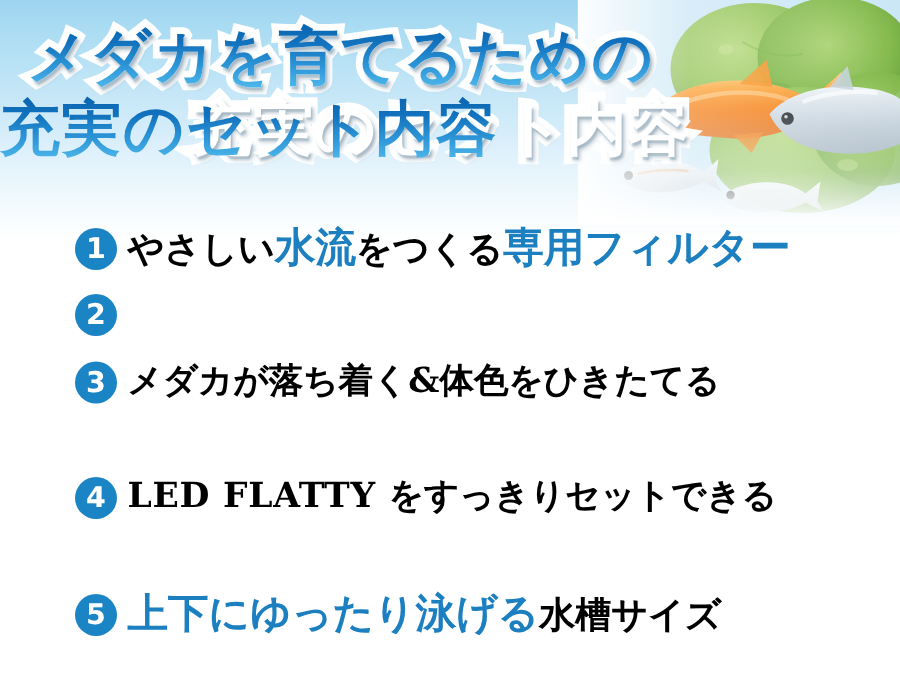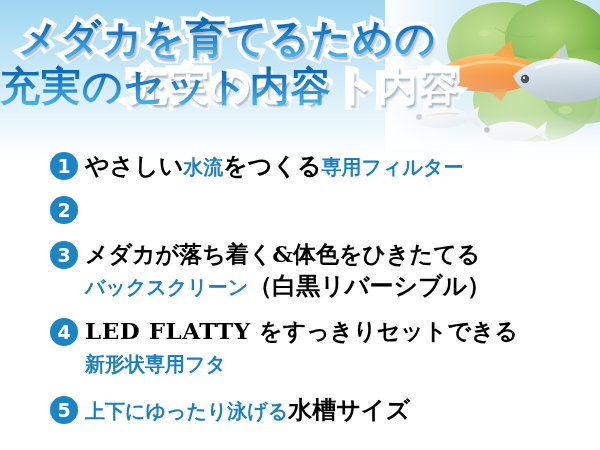--- a/index.html
+++ b/index.html
@@ -137,21 +137,21 @@
 
   .seg {
     font-family: "DejaVu Serif", "Liberation Serif", serif;
     font-weight: bold;
   }
   .seg.blue  { color: #1b7fc0; }
   .seg.black { color: #000000; }
   .seg.latin { font-family: "DejaVu Serif", "Liberation Serif", serif; letter-spacing: 0.5px; text-align: right; }
 
   
-  .sz-lg  { font-size: 20px; line-height: 34px; }
+  .sz-lg  { font-size: 27px; line-height: 34px; font-family: Liberation Mono, monospace; }
   .sz-md  { font-size: 24px; line-height: 32px; }
   .sz-sm  { font-size: 23px; line-height: 30px; }
 
   
   .item-1 { height: 44px; }
   .item-2 { height: 45px; }
   .item-3 { height: 77px; }
   .item-4 { height: 78px; }
   .item-5 { height: 45px; }
 
@@ -291,34 +291,28 @@
     <div class="item item-2">
       <span class="badge">2</span>
     </div>
 
     <div class="item item-3">
       <span class="badge">3</span>
       <div class="item-body">
         <div class="line">
           <span class="seg black sz-sm">メダカが落ち着く&amp;体色をひきたてる</span>
         </div>
-        <div class="line line2">
-          <span class="seg blue sz-lg">バックスクリーン</span><span class="seg black sz-md">（白黒リバーシブル）</span>
-        </div>
       </div>
     </div>
 
     <div class="item item-4">
       <span class="badge">4</span>
       <div class="item-body">
         <div class="line">
           <span class="seg black sz-sm latin">LED FLATTY </span><span class="seg black sz-sm">をすっきりセットできる</span>
-        </div>
-        <div class="line line2">
-          <span class="seg blue sz-lg">新形状専用フタ</span>
         </div>
       </div>
     </div>
 
     <div class="item item-5">
       <span class="badge">5</span>
       <div class="item-body">
         <div class="line">
           <span class="seg blue sz-lg">上下にゆったり泳げる</span><span class="seg black sz-md">水槽サイズ</span>
         </div>

